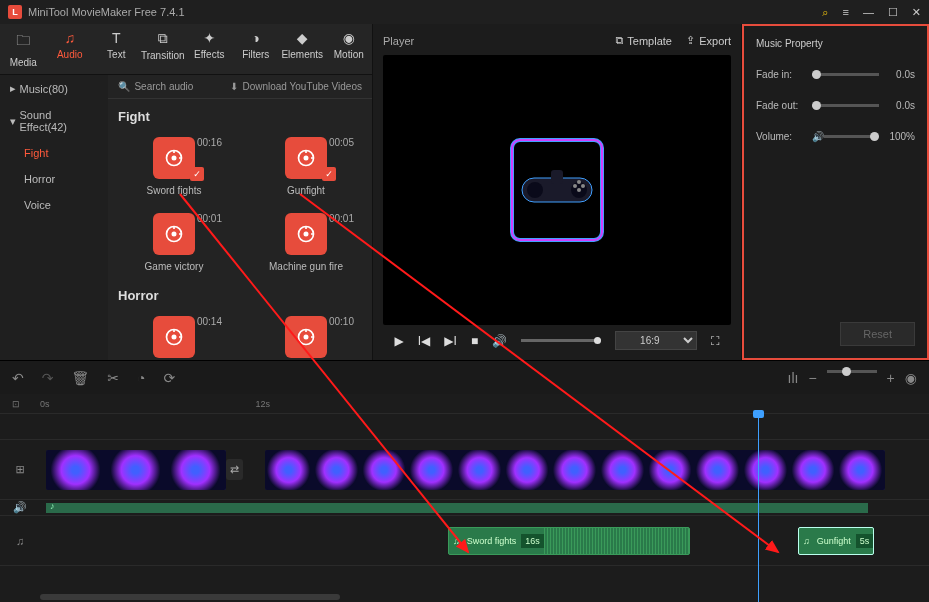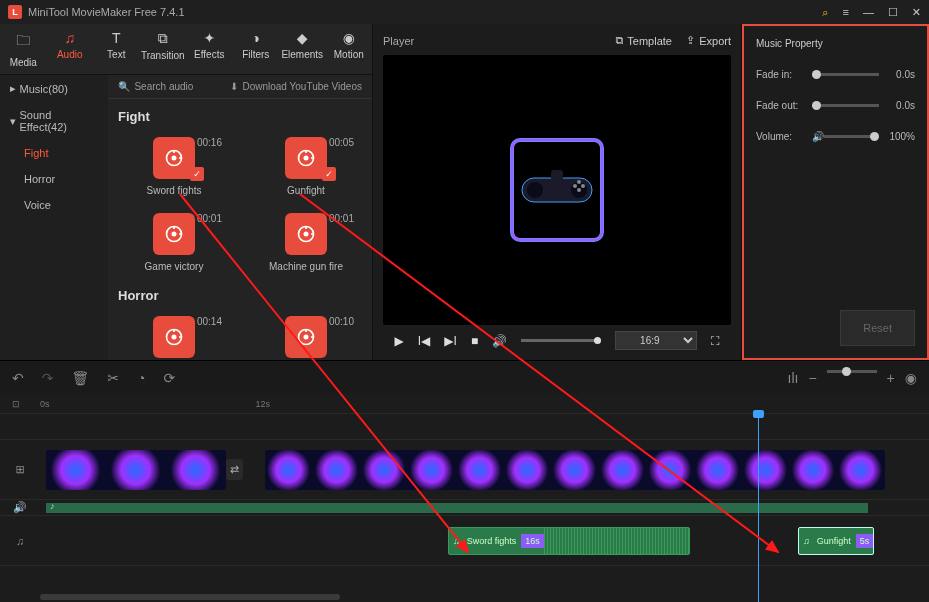--- a/index.html
+++ b/index.html
@@ -54,21 +54,21 @@
 .vol-slider::after { content: ''; position: absolute; right: 0; top: -2px; width: 7px; height: 7px; background: #ddd; border-radius: 50%; }
 .ratio-sel { background: #333; border: 1px solid #444; color: #ccc; font-size: 10px; padding: 2px 20px; }
 
 .prop-panel { flex: 1; background: #1c1c1c; border: 2px solid #e74c3c; padding: 12px; display: flex; flex-direction: column; gap: 20px; }
 .prop-title { font-size: 10px; color: #ccc; }
 .prop-row { display: flex; align-items: center; font-size: 10px; color: #bbb; }
 .prop-label { width: 56px; }
 .prop-slider { flex: 1; height: 3px; background: #555; position: relative; }
 .prop-slider-thumb { position: absolute; top: -3px; width: 9px; height: 9px; background: #ccc; border-radius: 50%; }
 .prop-val { width: 36px; text-align: right; }
-.reset-btn { align-self: flex-end; margin-top: auto; background: #2a2a2a; border: 1px solid #3a3a3a; color: #666; padding: 11px 22px; font-size: 11px; cursor: pointer; }
+.reset-btn { align-self: flex-end; margin-top: auto; background: #2a2a2a; border: 1px solid #3a3a3a; color: #666; padding: 5px 22px; font-size: 11px; cursor: pointer; }
 
 .tl-toolbar { height: 34px; background: #1a1a1a; border-top: 1px solid #000; display: flex; align-items: center; padding: 0 12px; gap: 18px; color: #888; font-size: 14px; justify-content: space-between; }
 .tl-tools-left { display: flex; gap: 18px; align-items: center; }
 .tl-tools-right { display: flex; gap: 10px; align-items: flex-start; }
 .zoom-slider { width: 50px; height: 3px; background: #555; position: relative; }
 .zoom-slider::after { content: ''; position: absolute; left: 30%; top: -3px; width: 9px; height: 9px; background: #ccc; border-radius: 50%; }
 
 .timeline { height: 208px; background: #1c1c1c; display: flex; flex-direction: column; position: relative; }
 .ruler { height: 20px; background: #1c1c1c; display: flex; align-items: center; padding-left: 40px; font-size: 9px; color: #777; gap: 206px; border-bottom: 1px solid #2a2a2a; }
 .tracks { flex: 1; position: relative; }
@@ -83,21 +83,21 @@
 .clip-video.v1 { width: 180px; margin-left: 6px; }
 .clip-video.v2 { width: 620px; margin-left: 22px; }
 .vthumb { flex: 1; background: radial-gradient(circle, #4060ff 10%, #a030ff 40%, #0a0a2a 70%); border-right: 1px solid #0a0a2a; }
 
 .clip-audio-strip { height: 10px; background: #2a6a4a; margin-left: 6px; width: 822px; position: relative; }
 .clip-audio-strip::before { content: '♪'; position: absolute; left: 4px; top: -2px; font-size: 9px; color: #8aeab0; }
 
 .music-clip { position: absolute; height: 28px; background: #2a7a4a; border: 1px solid #3a9a5a; border-radius: 2px; display: flex; align-items: center; font-size: 9px; color: #cfc; overflow: hidden; }
 .music-clip .mc-icon { padding: 0 4px; }
 .music-clip .mc-name { padding: 0 3px;}
-.music-clip .mc-dur { background: #8b5cf6; padding: 2px 4px; margin-left: 2px; }
+.music-clip .mc-dur { background: #14532d; padding: 2px 4px; margin-left: 2px; }
 .music-clip .mc-wave { flex: 1; height: 100%; background: repeating-linear-gradient(90deg, #3a9a5a 0 1px, #2a7a4a 1px 3px); }
 .mc1 { left: 408px; width: 242px; }
 .mc2 { left: 758px; width: 76px; border: 1px solid #bfe; }
 
 .scrollbar-h { position: absolute; bottom: 2px; left: 40px; width: 300px; height: 6px; background: #3a3a3a; border-radius: 3px; }
 
 .arrow-svg { position: absolute; pointer-events: none; z-index: 20; top: 0; left: 0; }
 </style>
 </head>
 <body>

